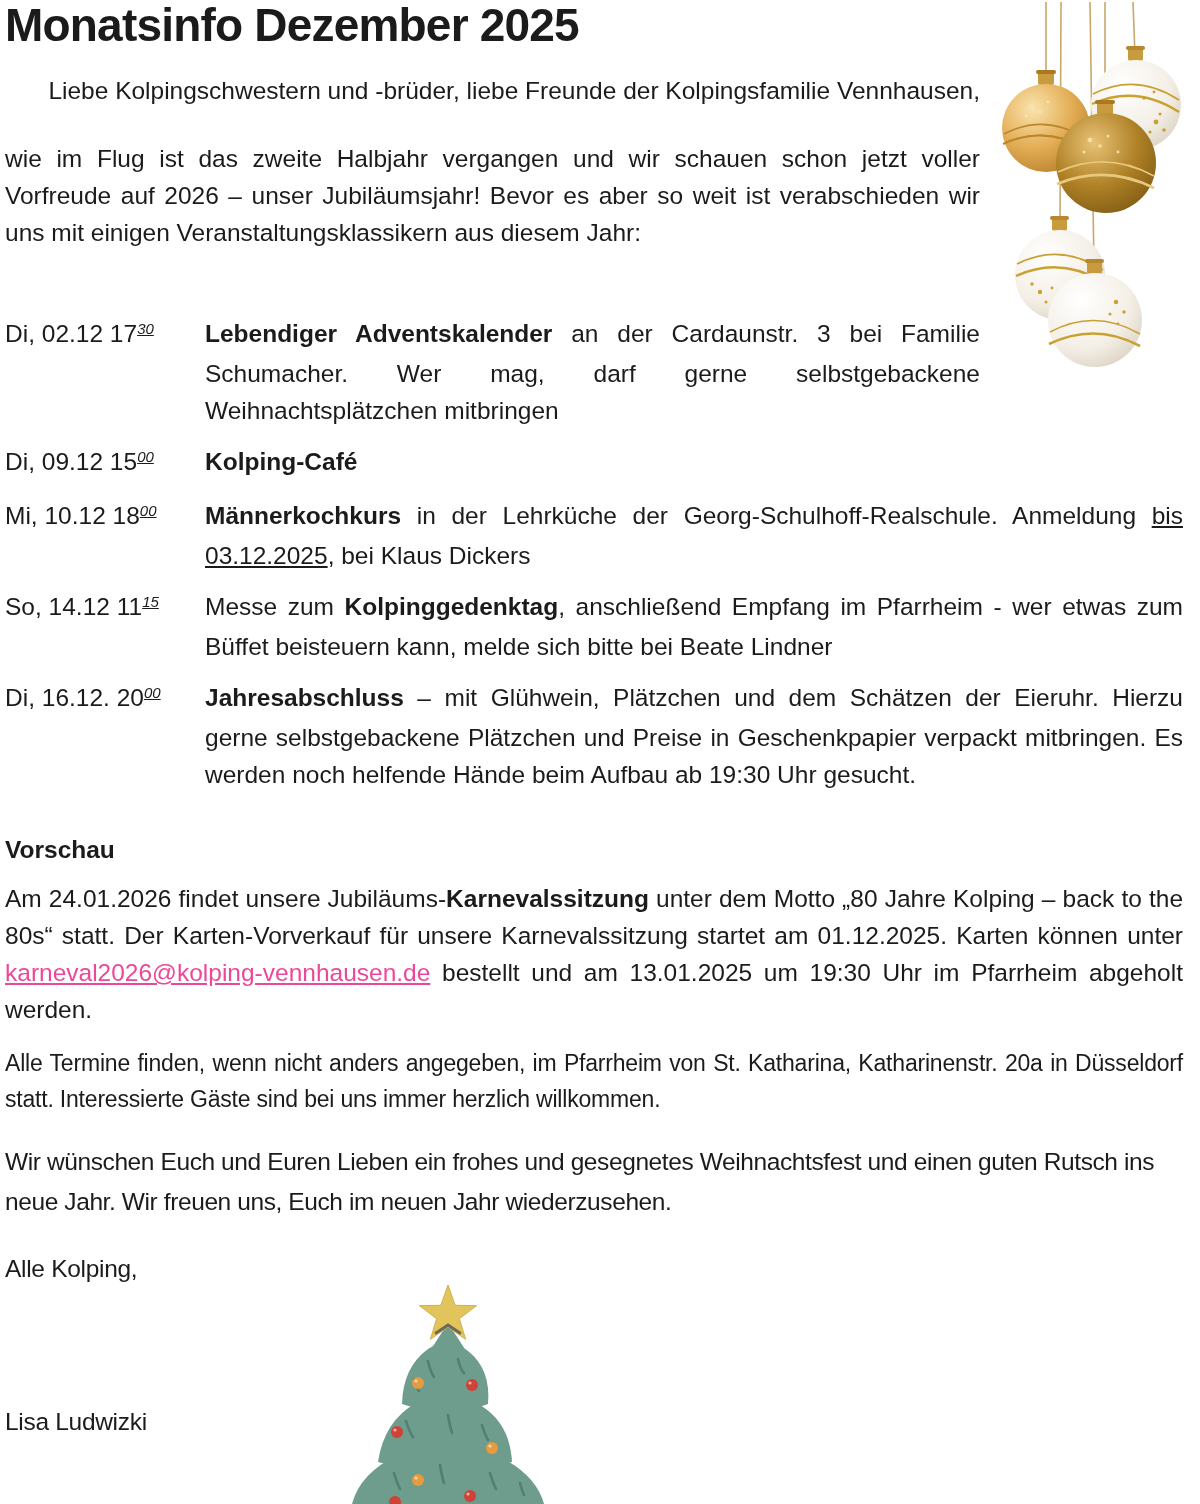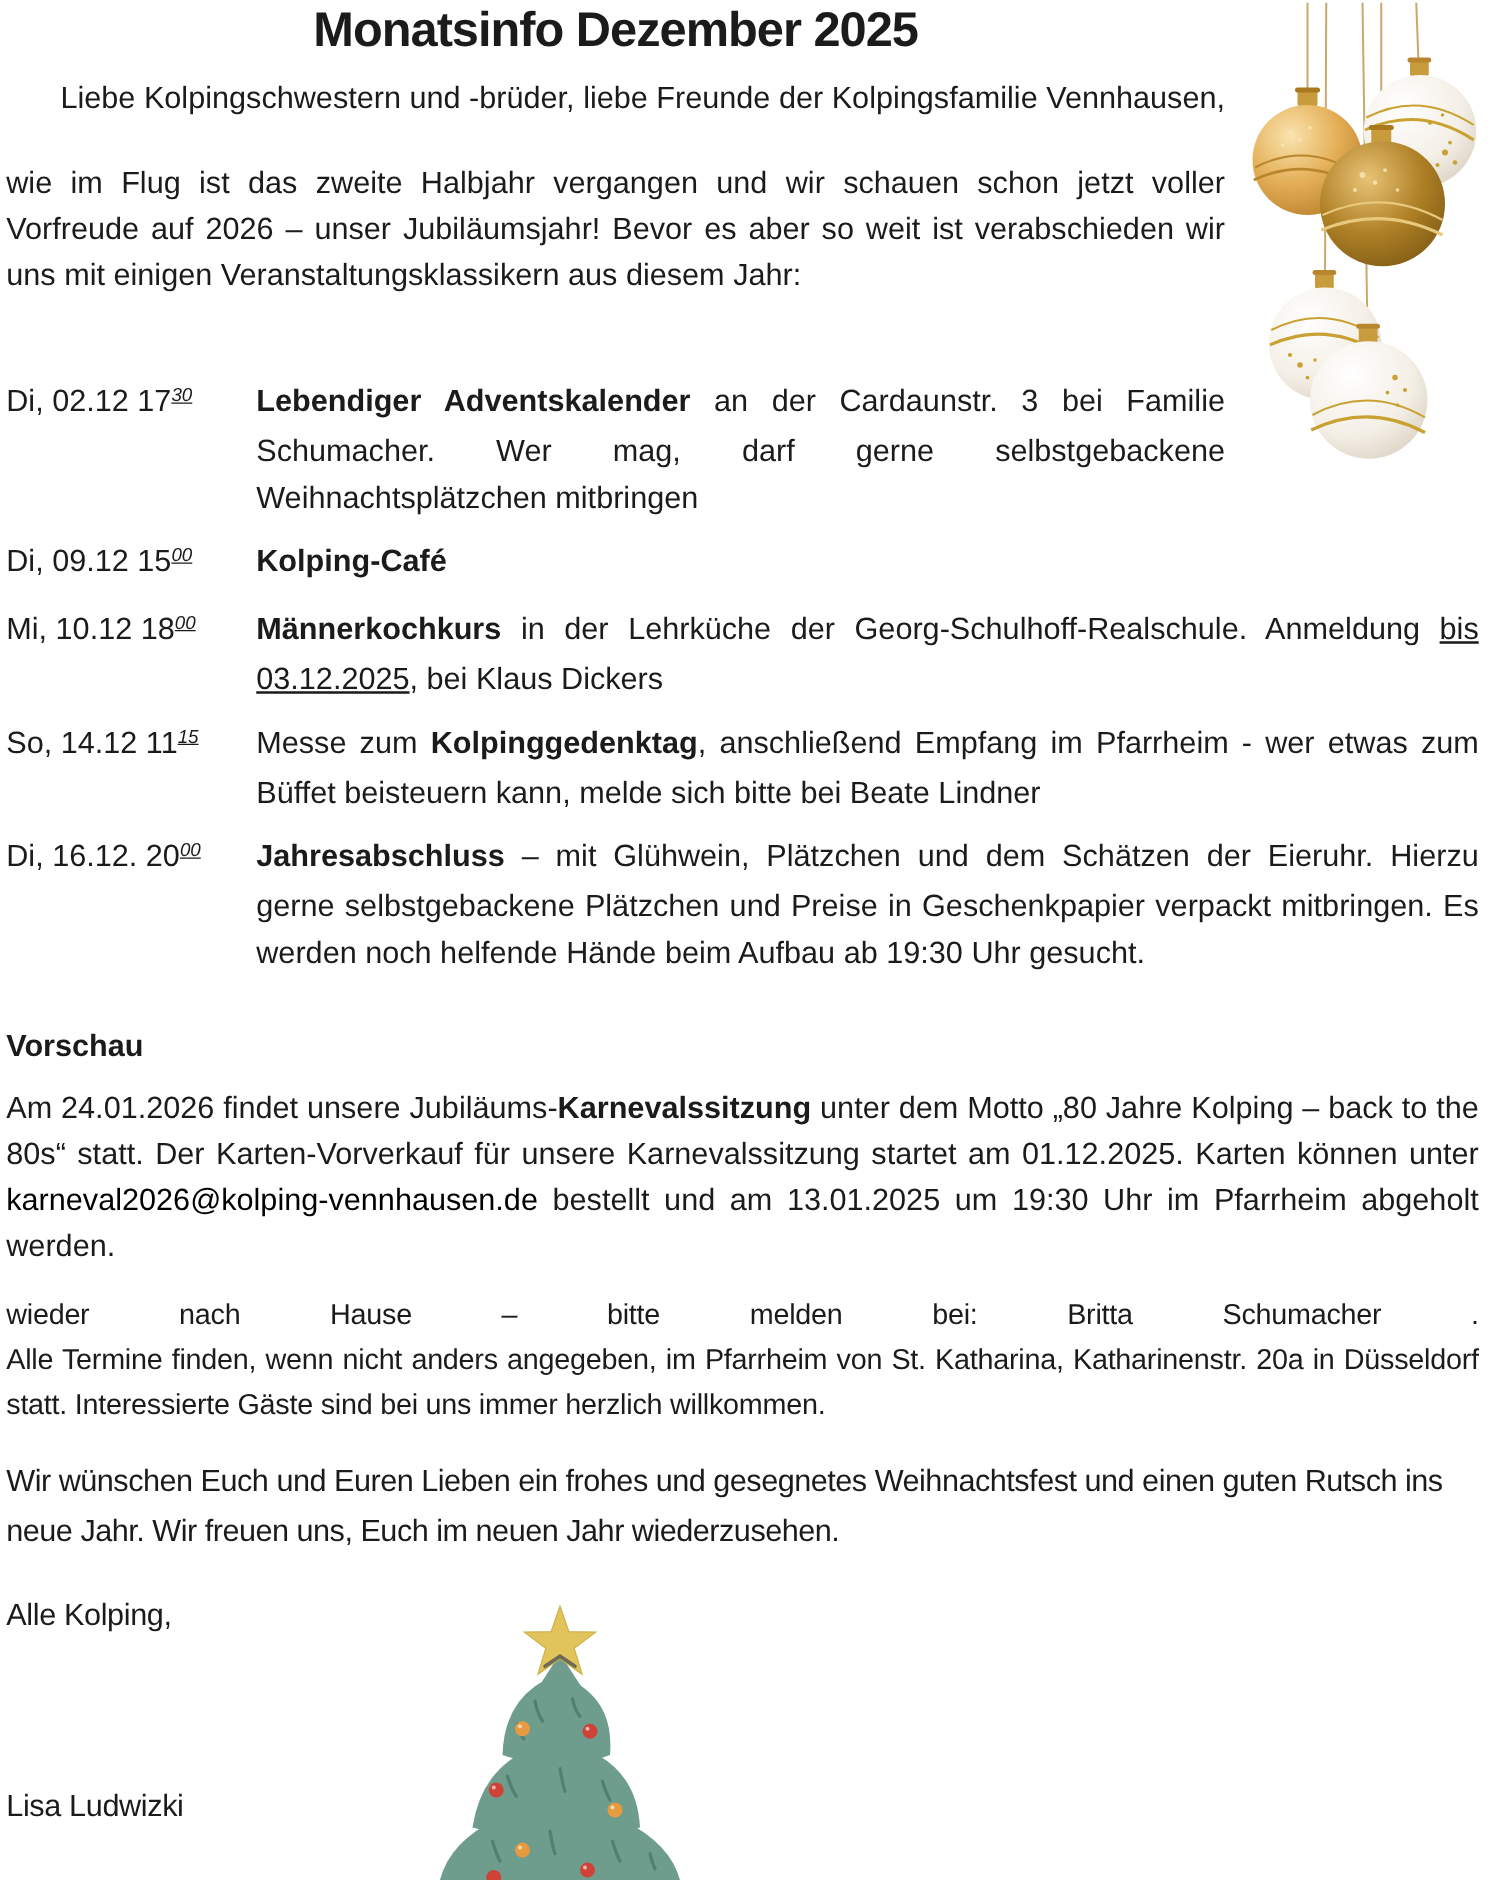--- a/index.html
+++ b/index.html
@@ -16,26 +16,25 @@
     width:1200px; height:1504px;
     padding:2px 17px 0 5px;
     box-sizing:border-box;
   }
   .baubles-float {
     float:right;
     width:195px; height:400px;
     margin-left:8px;
   }
   h1.doc-title {
-    margin:0 0 12px 0;
-    font-size:39px;
+    margin:0 0 24px 0;
+    font-size:46px;
     line-height:46px;
     font-weight:700;
     letter-spacing:-0.8px;
-    text-align:center;
   }
   .body-text { font-size:24.5px; line-height:37px; }
   p.greeting { margin:0;text-align:right; }
   p.intro { margin:31px 0 0 0; text-align:justify; }
   .events { margin-top:64px; }
   .event {
     padding-left:200px;
     text-indent:-200px;
     text-align:justify;
     line-height:37px;
@@ -54,21 +53,21 @@
     font-style:italic;
   }
   .b { font-weight:700; }
   .u { text-decoration:underline; }
   .vorschau-heading {
     margin:38px 0 0 0;
     font-weight:700;
     line-height:37px;
   }
   p.vorschau-para { margin:12px 0 0 0; text-align:justify; }
-  a.mail-link { color:#000000; cursor:pointer; }
+  a.mail-link { color:#ec4899; text-decoration:underline; cursor:pointer; }
   .small-block {
     margin-top:17px;
     font-size:23px;
     line-height:36px;
     letter-spacing:-0.2px;
   }
   .jline { text-align:justify; text-align-last:justify; }
   .lline { text-align:left; }
   p.closing {
     margin:25px 0 0 0;
@@ -221,21 +220,20 @@
       <span class="date"><span>Di, 16.12. 20</span><span class="sup">00</span></span><span class="b">Jahresabschluss</span><span> – mit Glühwein, Plätzchen und dem Schätzen der Eieruhr. Hierzu gerne selbstgebackene Plätzchen und Preise in Geschenkpapier verpackt mitbringen. Es werden noch helfende Hände beim Aufbau ab 19:30 Uhr gesucht.</span>
     </div>
 
   </div>
 
   <p class="vorschau-heading body-text">Vorschau</p>
 
   <p class="vorschau-para body-text"><span>Am 24.01.2026 findet unsere Jubiläums-</span><span class="b">Karnevalssitzung</span><span> unter dem Motto „80 Jahre Kolping – back to the 80s“ statt. Der Karten-Vorverkauf für unsere Karnevalssitzung startet am 01.12.2025. Karten können unter </span><a class="mail-link">karneval2026@kolping-vennhausen.de</a><span> bestellt und am 13.01.2025 um 19:30 Uhr im Pfarrheim abgeholt werden.</span></p>
 
   <div class="small-block">
-    <div class="jline">wieder nach Hause – bitte melden bei: Britta Schumacher .</div>
     <div class="jline">Alle Termine finden, wenn nicht anders angegeben, im Pfarrheim von St. Katharina, Katharinenstr. 20a in Düsseldorf</div>
     <div class="lline">statt. Interessierte Gäste sind bei uns immer herzlich willkommen.</div>
   </div>
 
   <p class="closing">Wir wünschen Euch und Euren Lieben ein frohes und gesegnetes Weihnachtsfest und einen guten Rutsch ins neue Jahr. Wir freuen uns, Euch im neuen Jahr wiederzusehen.</p>
 
   <p class="signoff body-text">Alle Kolping,</p>
 
   <p class="signature body-text">Lisa Ludwizki</p>
 

